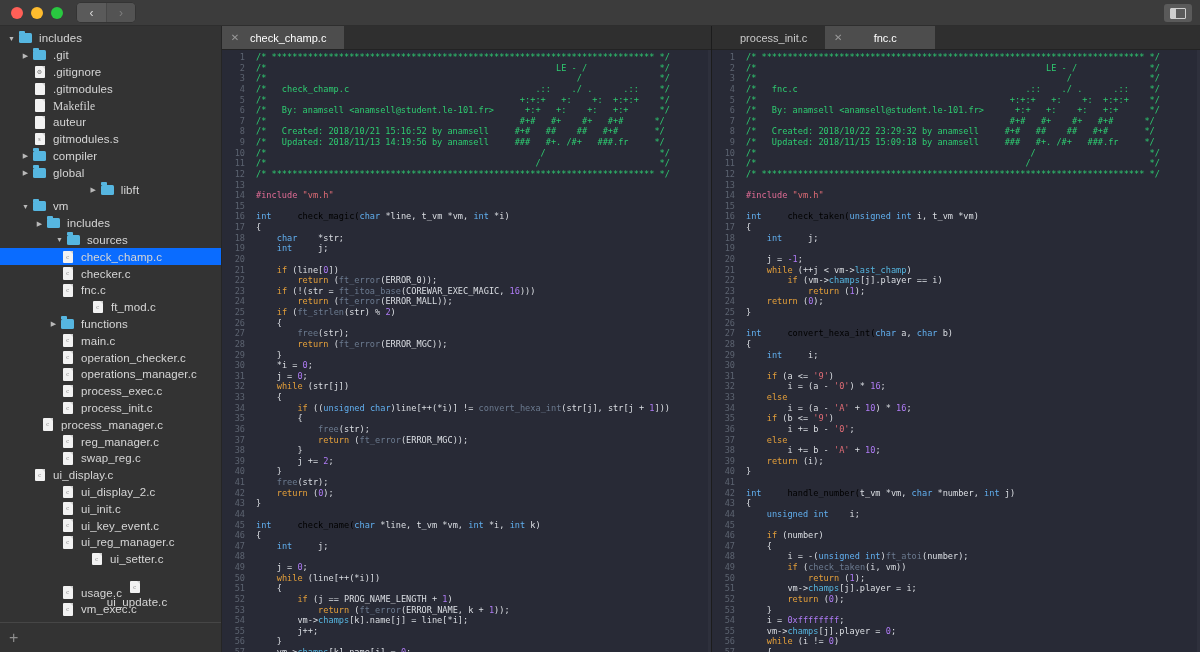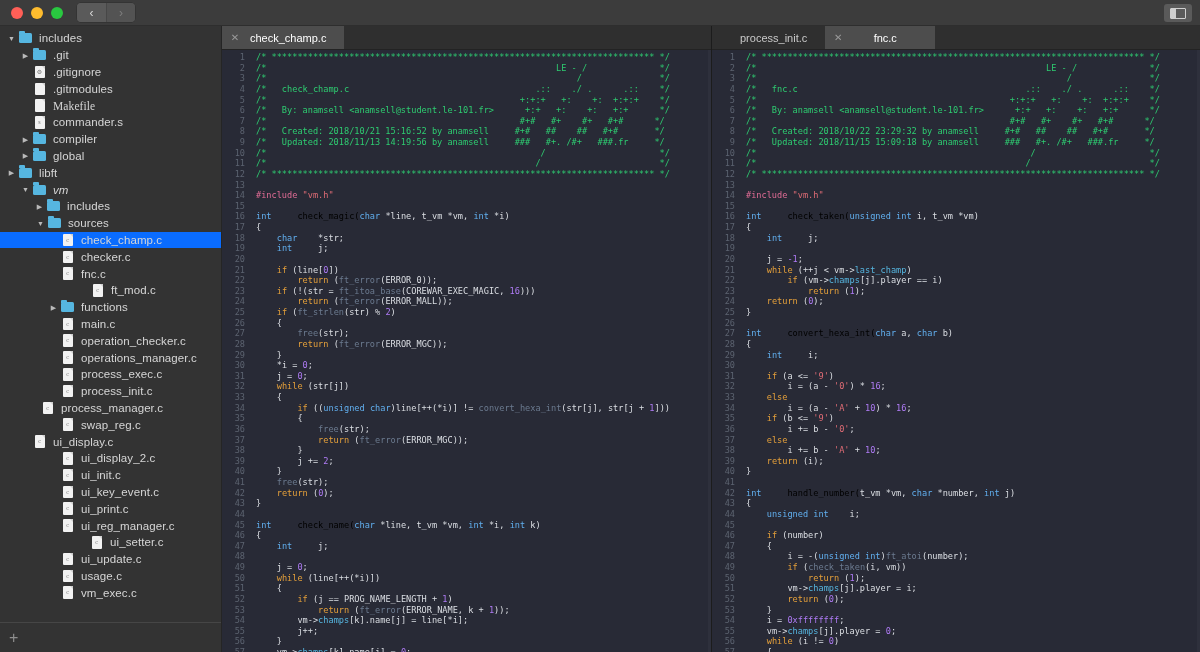--- a/index.html
+++ b/index.html
@@ -243,60 +243,67 @@
           <div class="row" style="padding-left: 20px; font-family: Liberation Serif, serif;">
             <span class="arrow"></span>
             <span class="ico">
               <span class="file-ico"></span>
             </span>
             <span class="label">Makefile</span>
           </div>
           <div class="row" style="padding-left: 20px;">
             <span class="arrow"></span>
             <span class="ico">
+              <span class="file-ico"></span>
+            </span>
+            <span class="label">auteur</span>
+          </div>
+          <div class="row" style="padding-left: 20px;">
+            <span class="arrow"></span>
+            <span class="ico">
               <span class="file-ico">s</span>
             </span>
-            <span class="label">commander.s</span>
+            <span class="label">gitmodules.s</span>
           </div>
           <div class="row" style="padding-left: 20px;">
             <span class="arrow closed"></span>
             <span class="ico">
               <span class="folder-ico"></span>
             </span>
             <span class="label">compiler</span>
           </div>
           <div class="row" style="padding-left: 20px;">
             <span class="arrow closed"></span>
             <span class="ico">
               <span class="folder-ico"></span>
             </span>
             <span class="label">global</span>
           </div>
-          <div class="row" style="padding-left: 6px;">
+          <div class="row" style="padding-left: 6px; justify-content: center;">
             <span class="arrow closed"></span>
             <span class="ico">
               <span class="folder-ico"></span>
             </span>
             <span class="label">libft</span>
           </div>
-          <div class="row" style="padding-left: 20px; font-style: italic;">
+          <div class="row" style="padding-left: 20px;">
             <span class="arrow open"></span>
             <span class="ico">
               <span class="folder-ico"></span>
             </span>
             <span class="label">vm</span>
           </div>
           <div class="row" style="padding-left: 34px;">
             <span class="arrow closed"></span>
             <span class="ico">
               <span class="folder-ico"></span>
             </span>
             <span class="label">includes</span>
           </div>
-          <div class="row" style="padding-left: 35px;">
+          <div class="row" style="padding-left: 54px;">
             <span class="arrow open"></span>
             <span class="ico">
               <span class="folder-ico"></span>
             </span>
             <span class="label">sources</span>
           </div>
           <div class="row selected" style="padding-left: 48px;">
             <span class="arrow"></span>
             <span class="ico">
               <span class="file-ico">c</span>
@@ -371,20 +378,27 @@
             <span class="ico">
               <span class="file-ico">c</span>
             </span>
             <span class="label">process_manager.c</span>
           </div>
           <div class="row" style="padding-left: 48px;">
             <span class="arrow"></span>
             <span class="ico">
               <span class="file-ico">c</span>
             </span>
+            <span class="label">reg_manager.c</span>
+          </div>
+          <div class="row" style="padding-left: 48px;">
+            <span class="arrow"></span>
+            <span class="ico">
+              <span class="file-ico">c</span>
+            </span>
             <span class="label">swap_reg.c</span>
           </div>
           <div class="row" style="padding-left: 20px;">
             <span class="arrow"></span>
             <span class="ico">
               <span class="file-ico">c</span>
             </span>
             <span class="label">ui_display.c</span>
           </div>
           <div class="row" style="padding-left: 48px;">
@@ -406,37 +420,30 @@
             <span class="ico">
               <span class="file-ico">c</span>
             </span>
             <span class="label">ui_key_event.c</span>
           </div>
           <div class="row" style="padding-left: 48px;">
             <span class="arrow"></span>
             <span class="ico">
               <span class="file-ico">c</span>
             </span>
-            <span class="label">ui_print.c</span>
-          </div>
-          <div class="row" style="padding-left: 48px;">
-            <span class="arrow"></span>
-            <span class="ico">
-              <span class="file-ico">c</span>
-            </span>
             <span class="label">ui_reg_manager.c</span>
           </div>
           <div class="row" style="padding-left: 77px;">
             <span class="arrow"></span>
             <span class="ico">
               <span class="file-ico">c</span>
             </span>
             <span class="label">ui_setter.c</span>
           </div>
-          <div class="row" style="padding-left: 48px;">
+          <div class="row" style="padding-left: 48px; flex-direction: column;">
             <span class="arrow"></span>
             <span class="ico">
               <span class="file-ico">c</span>
             </span>
             <span class="label">ui_update.c</span>
           </div>
           <div class="row" style="padding-left: 48px;">
             <span class="arrow"></span>
             <span class="ico">
               <span class="file-ico">c</span>

